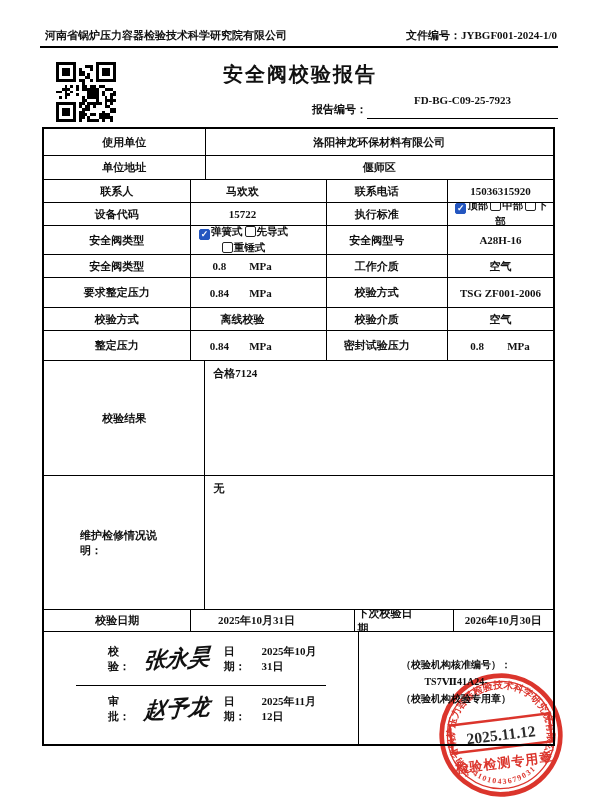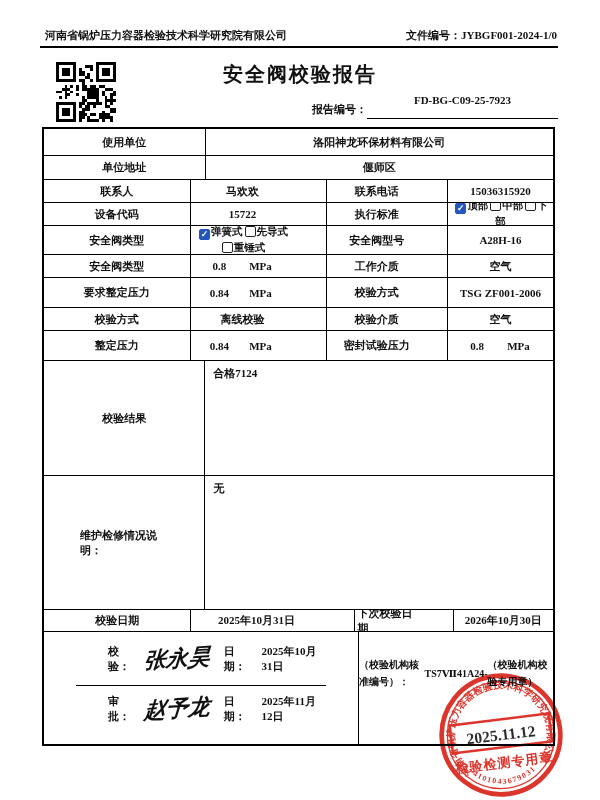--- a/index.html
+++ b/index.html
@@ -40,21 +40,21 @@
   .cb .tick{display:block;color:#fff;font-size:9px;line-height:9px;text-align:center;font-weight:bold;}
   
   .sigrow{display:flex;align-items:center;width:100%;height:100%;padding-left:32px;
           box-sizing:border-box;font-size:11px;font-weight:bold;}
   .sig-name{font-size:22px;font-weight:bold;font-style:italic;transform:rotate(-4deg) skewX(-8deg);
             margin:0 14px 0 8px;white-space:nowrap;}
   .sig-date-lbl{margin-right:10px;}
   .sigcol{display:flex;flex-direction:column;width:100%;height:100%;}
   .sigcol .sr1{height:53px;box-sizing:border-box;}
   .sigcol .sr2{height:47px;border-top:1px solid #000;box-sizing:border-box;}
-  .agency{display:flex;flex-direction:row;align-items:center;justify-content:flex-end;
+  .agency{display:flex;flex-direction:column;align-items:center;justify-content:flex-end;
           padding-top:24px;font-size:10px;font-weight:bold;line-height:1.7;width:100%;}
   
   .stamp{position:absolute;left:423px;top:657px;width:156px;height:156px;
          transform:rotate(-7deg);opacity:0.93;mix-blend-mode:multiply;pointer-events:none;}
   .stamp text{font-family:"Liberation Serif","DejaVu Serif",serif;}
 </style>
 </head>
 <body>
 
 <div class="page">

